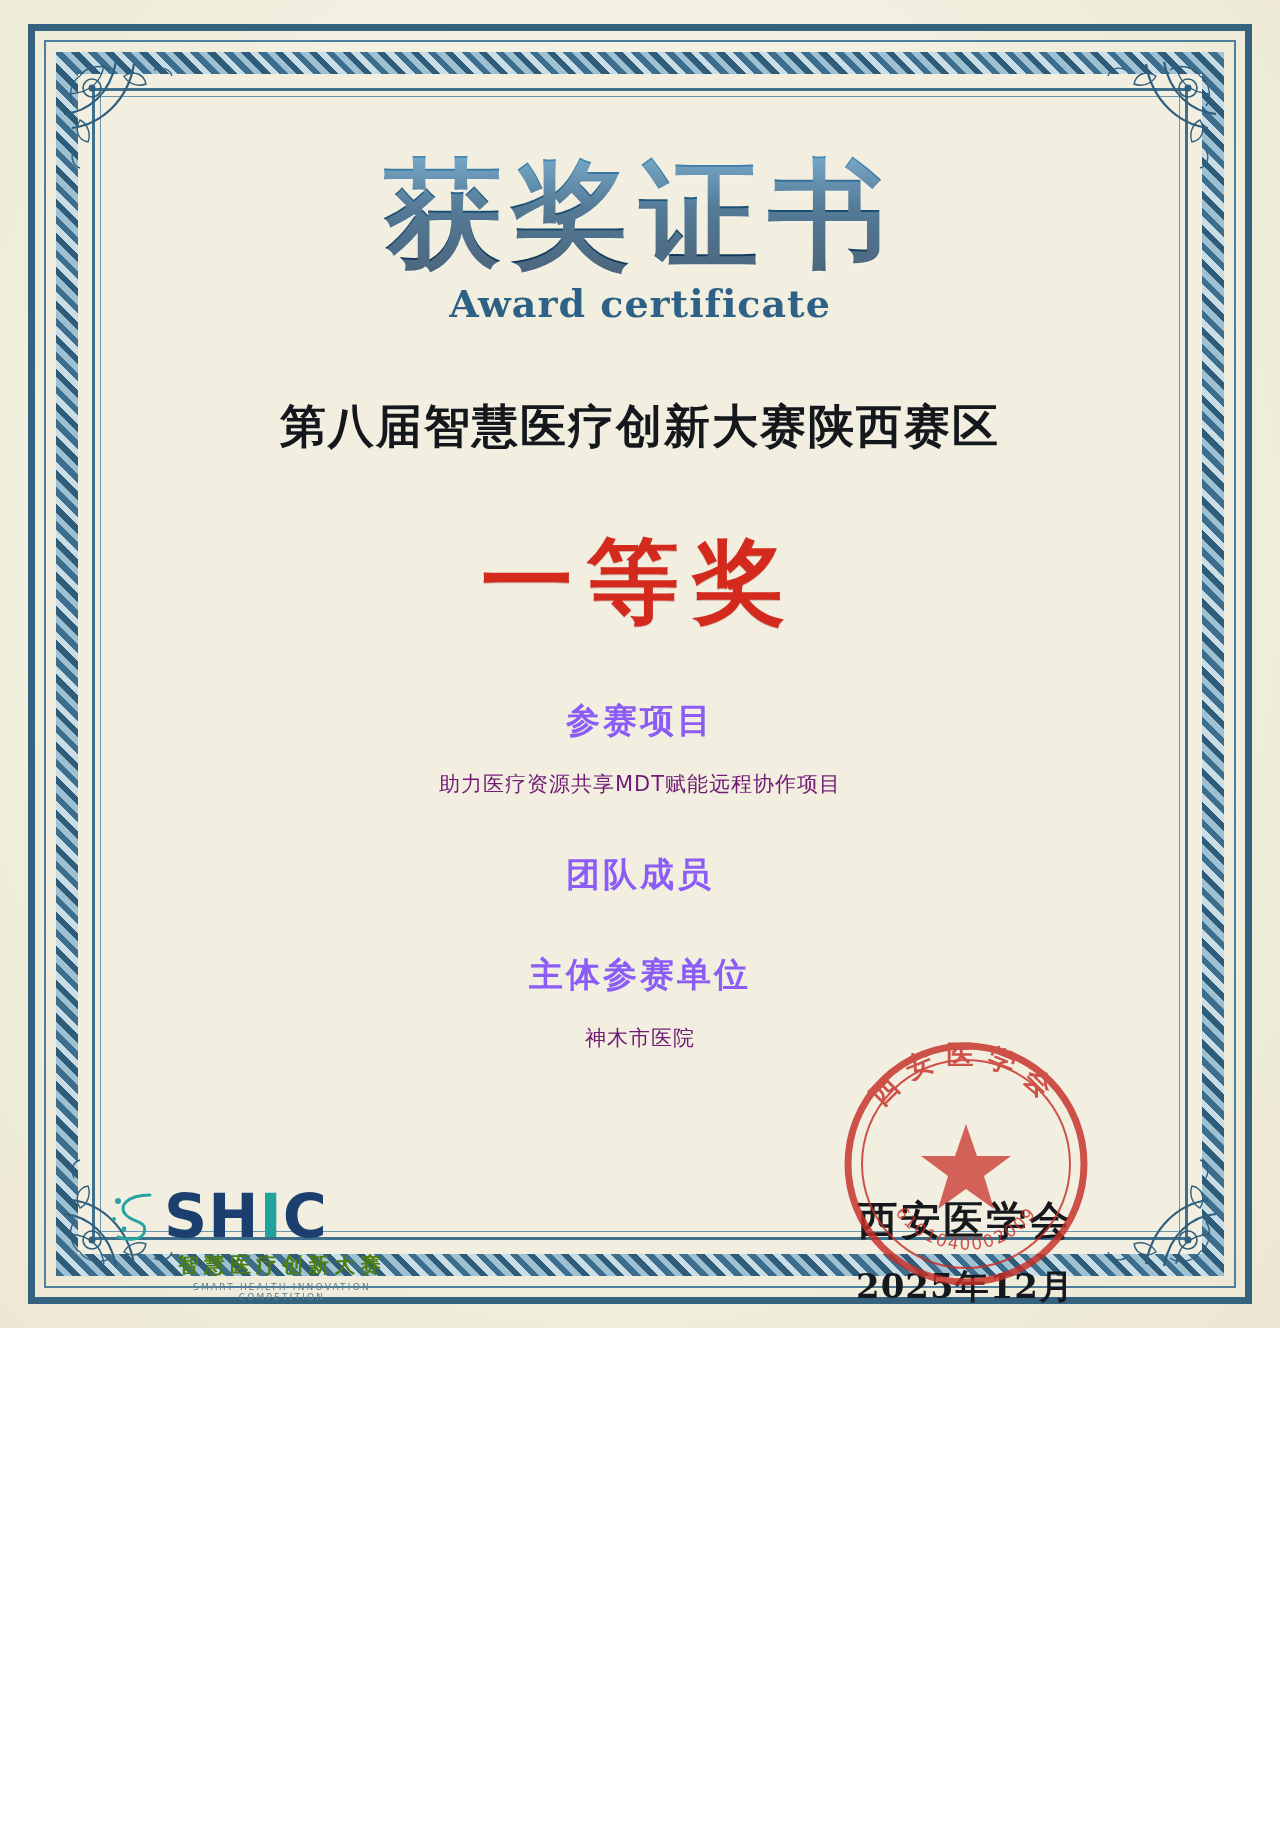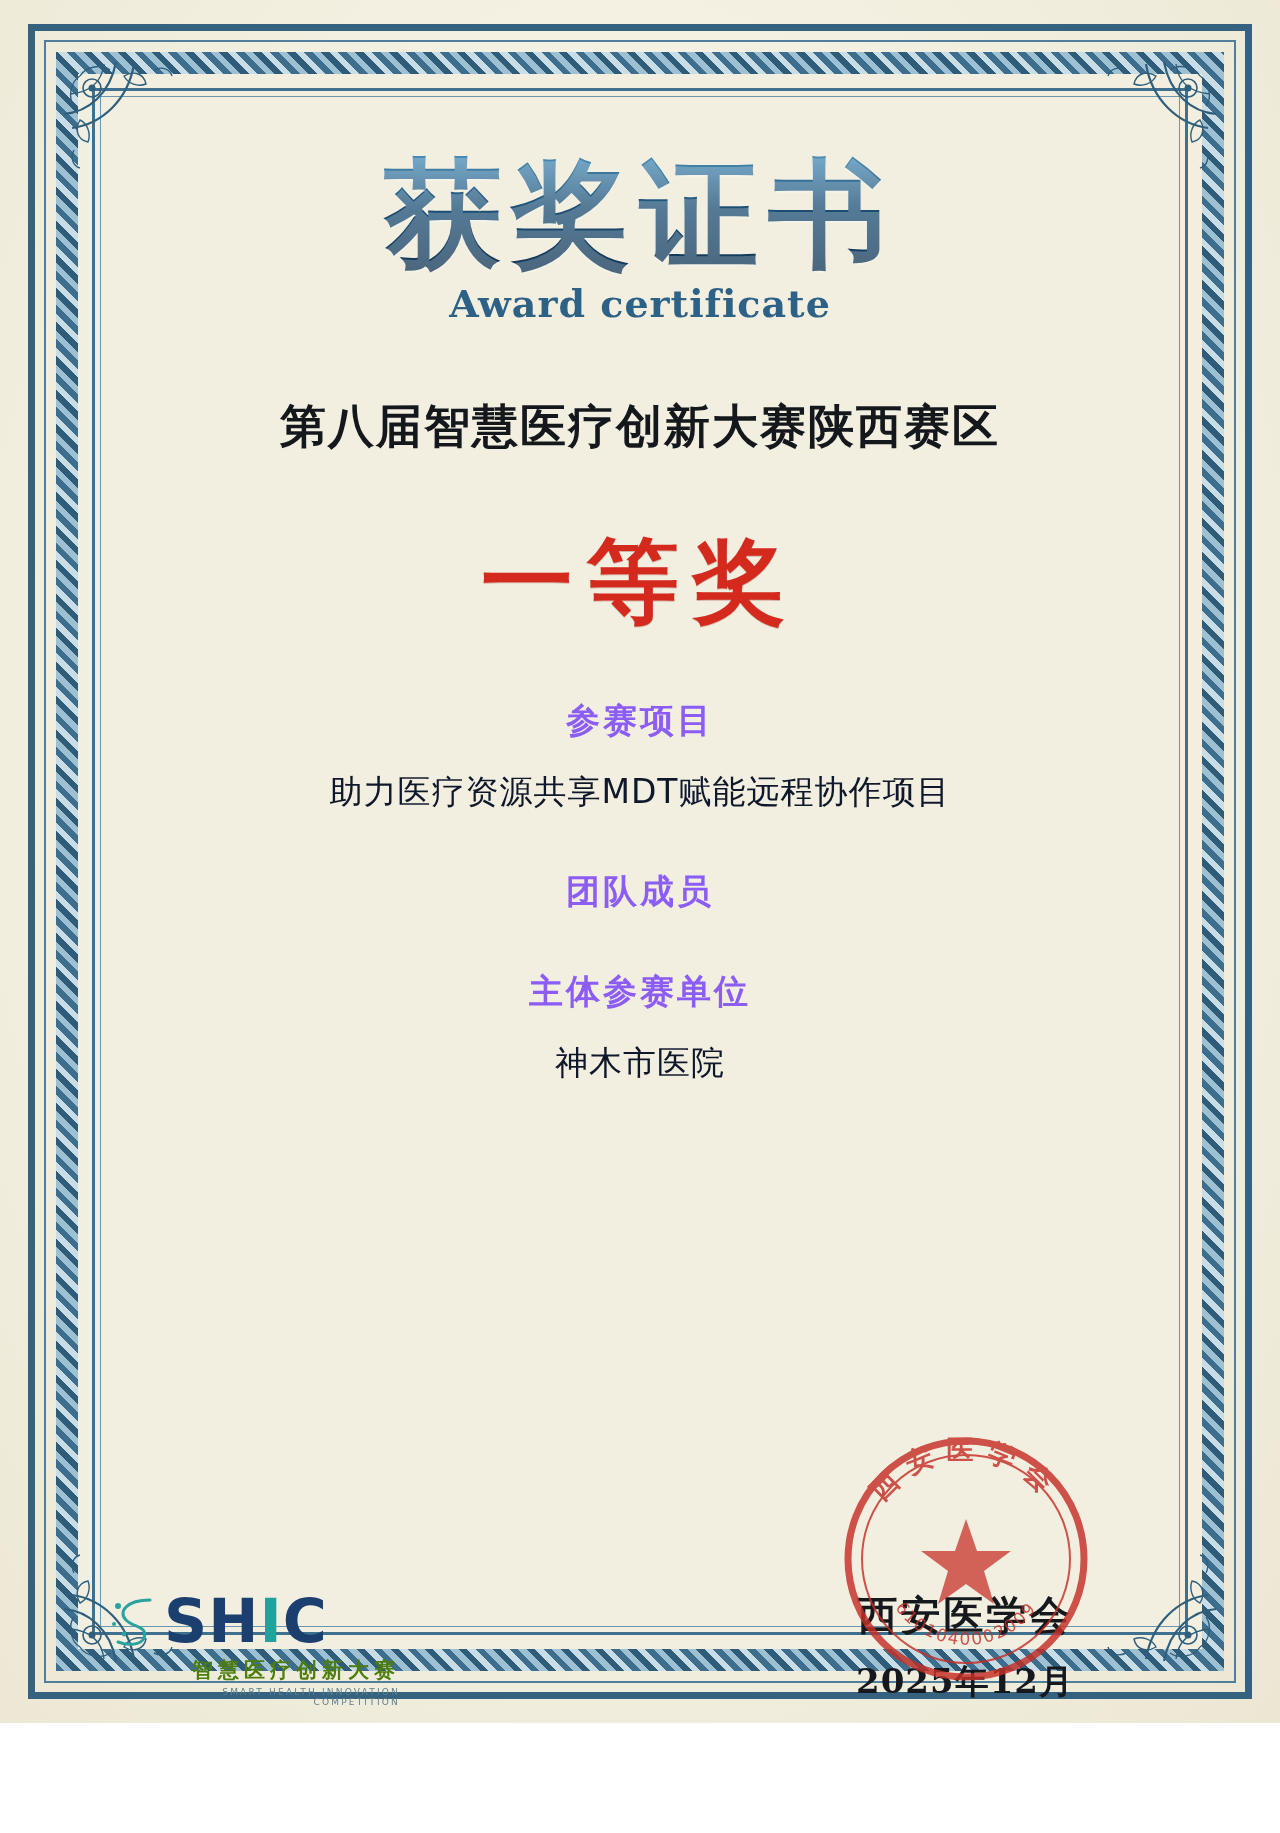--- a/index.html
+++ b/index.html
@@ -11,21 +11,21 @@
     width: 1280px;
     height: 1833px;
     font-family: "Liberation Sans", sans-serif;
     overflow: hidden;
   }
 
   
   .page {
     position: relative;
     width: 1280px;
-    height: 1723px;
+    height: 1328px;
     background: #f2efe0;
     overflow: hidden;
   }
 
   
   .paper-tint {
     position: absolute;
     inset: 0;
     background:
       radial-gradient(ellipse at 48% 42%, #fbf9ef 0%, #f3f0e1 55%, #ece7d3 100%);
@@ -161,34 +161,34 @@
   .section-label {
     font-family: "DejaVu Sans", sans-serif;
     font-size: 34px;
     font-weight: 700;
     letter-spacing: 3px;
     color: #8b5cf6;
     margin: 0;
   }
   .section-value {
     font-family: "DejaVu Sans", sans-serif;
-    font-size: 33px;
+    font-size: 21px;
     font-weight: 500;
     letter-spacing: 1px;
-    color: #0f172a;
+    color: #701a75;
     margin: 26px 0 0 0;
   }
 
   
   .logo {
     position: absolute;
     left: 110px;
-    bottom: 16px;
+    bottom: 26px;
     width: 290px;
-    text-align: right;
+    text-align: center;
   }
   .logo-row {
     display: flex;
     align-items: center;
     gap: 8px;
   }
   .logo-swirl { width: 46px; height: 54px; color: #29a3a0; flex: 0 0 auto; }
   .logo-swirl svg { width: 100%; height: 100%; display: block; }
   .logo-word {
     font-family: "DejaVu Sans", sans-serif;

